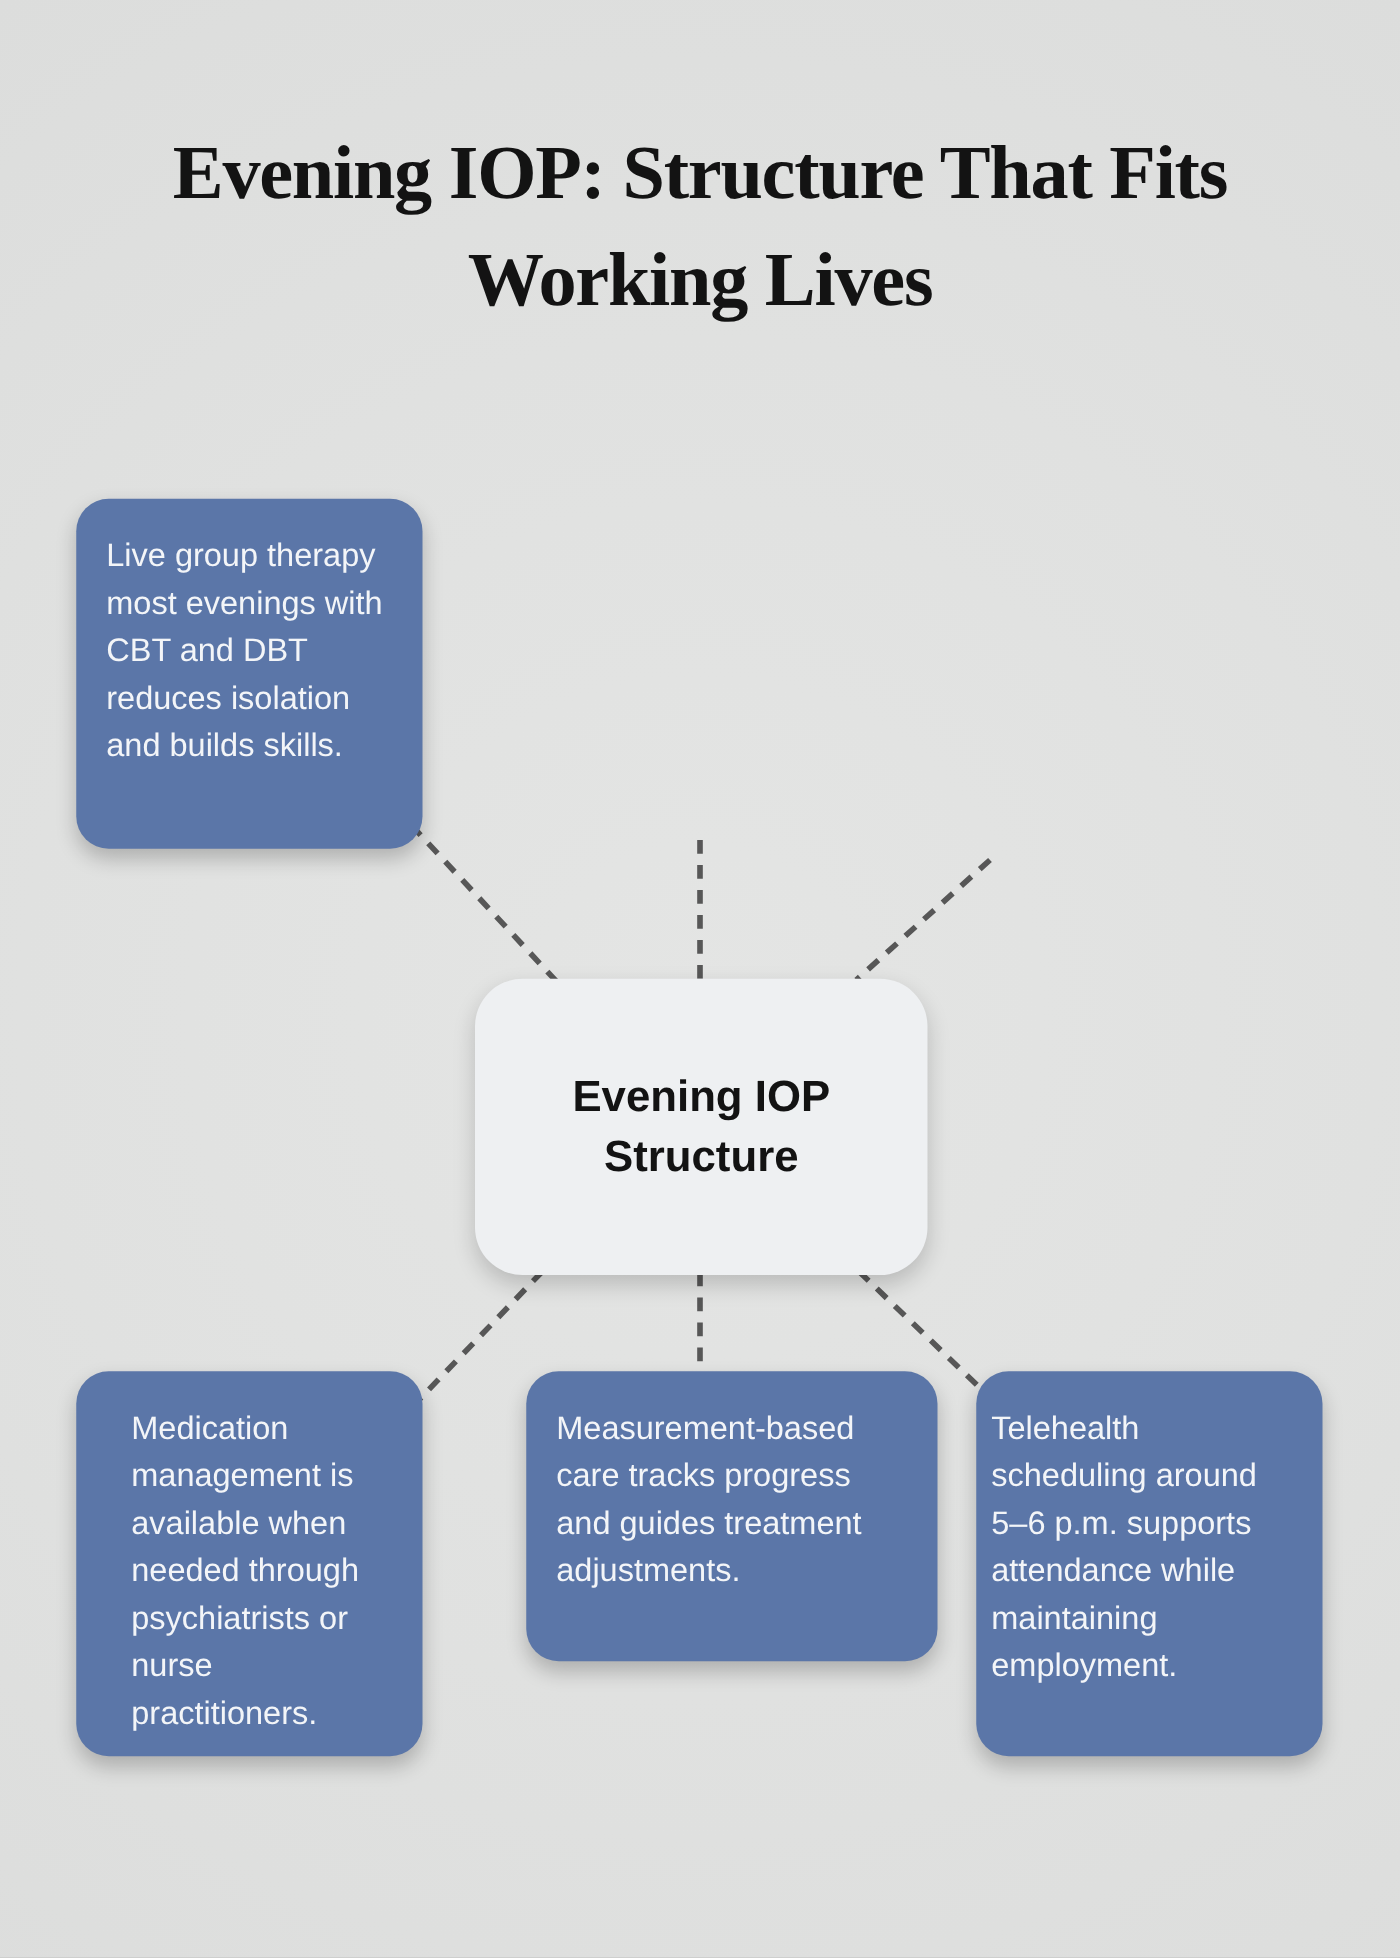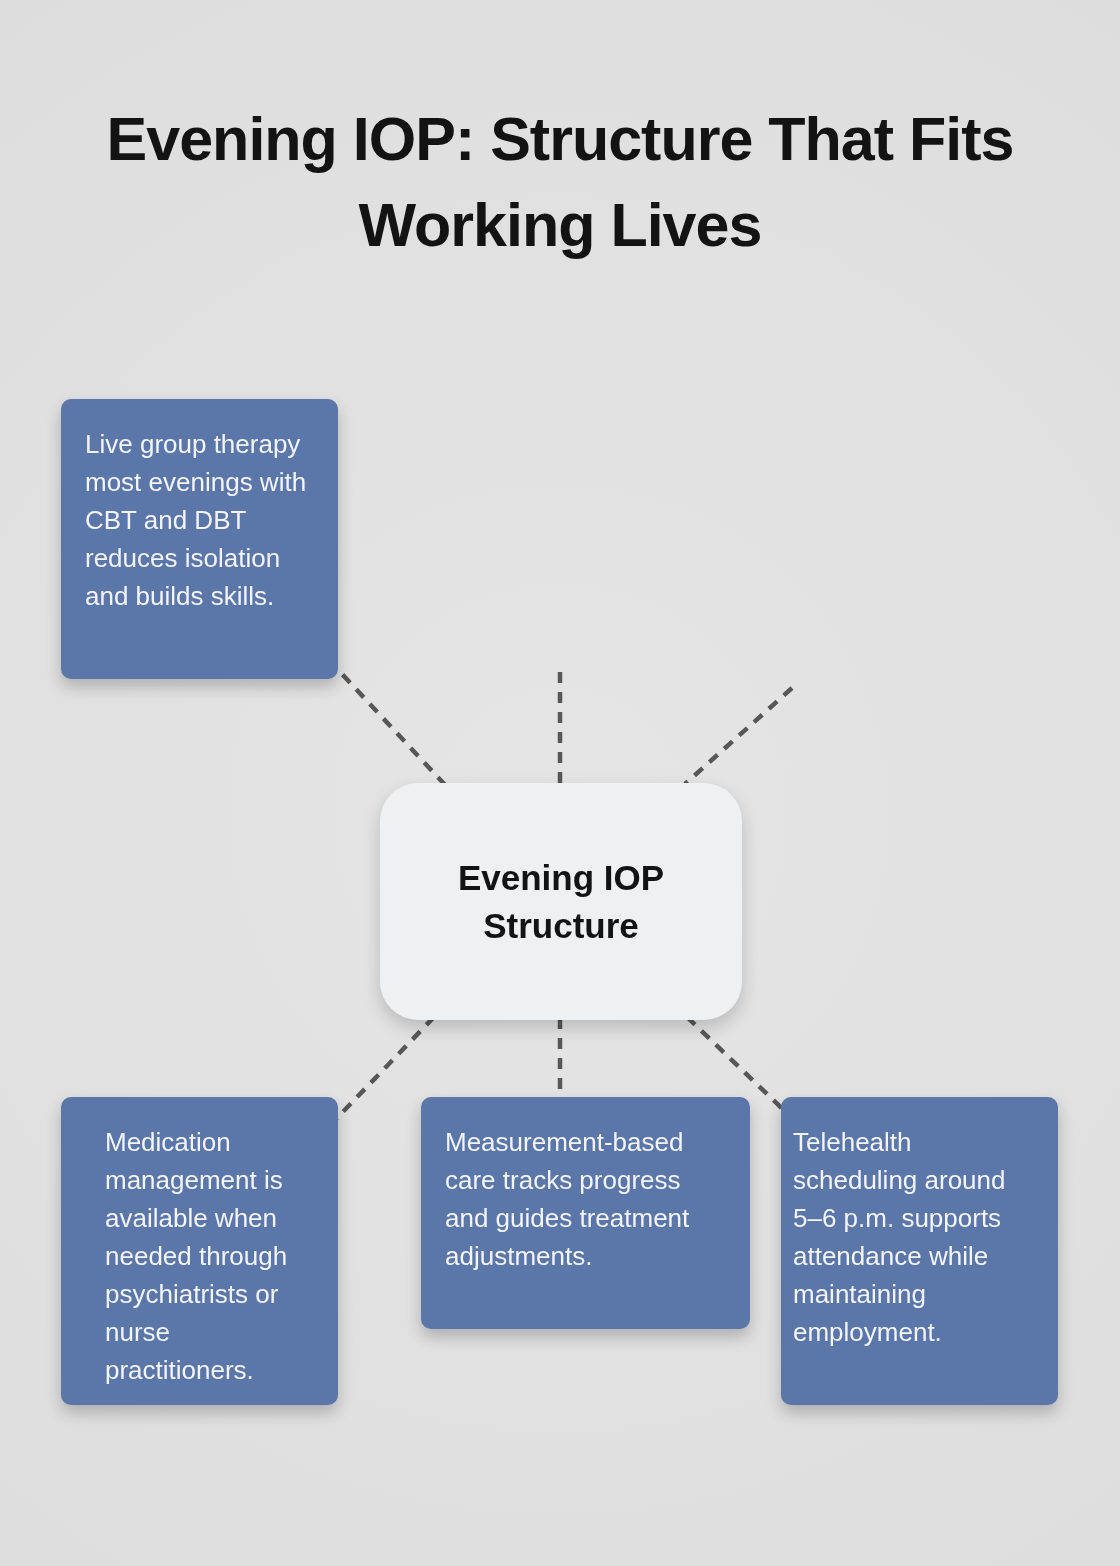--- a/index.html
+++ b/index.html
@@ -21,38 +21,39 @@
     top: 96px;
     left: 50%;
     transform: translateX(-50%);
     width: 960px;
     text-align: center;
     font-size: 61px;
     line-height: 86px;
     font-weight: 800;
     color: #131313;
     letter-spacing: -1px;
+    font-family: Liberation Serif, serif;
   }
   .connectors {
     position: absolute;
     top: 0; left: 0;
     width: 1120px;
     height: 1566px;
     pointer-events: none;
   }
   .connectors line {
     stroke: #575757;
     stroke-width: 4.5;
     stroke-dasharray: 11 9;
     fill: none;
   }
   .card {
     position: absolute;
     background: #5b76a8;
-    border-radius: 10px;
+    border-radius: 26px;
     color: #f3f5f8;
     font-size: 26px;
     line-height: 38px;
     padding: 26px 24px;
     box-sizing: border-box;
     box-shadow: 0 8px 16px rgba(0, 0, 0, 0.22);
   }
   .card-topleft     { left: 61px;  top: 399px;  width: 277px; height: 280px; }
   .card-topmid      { left: 421px; top: 399px;  width: 277px; height: 277px; }
   .card-topright    { left: 781px; top: 399px;  width: 277px; height: 312px; }

